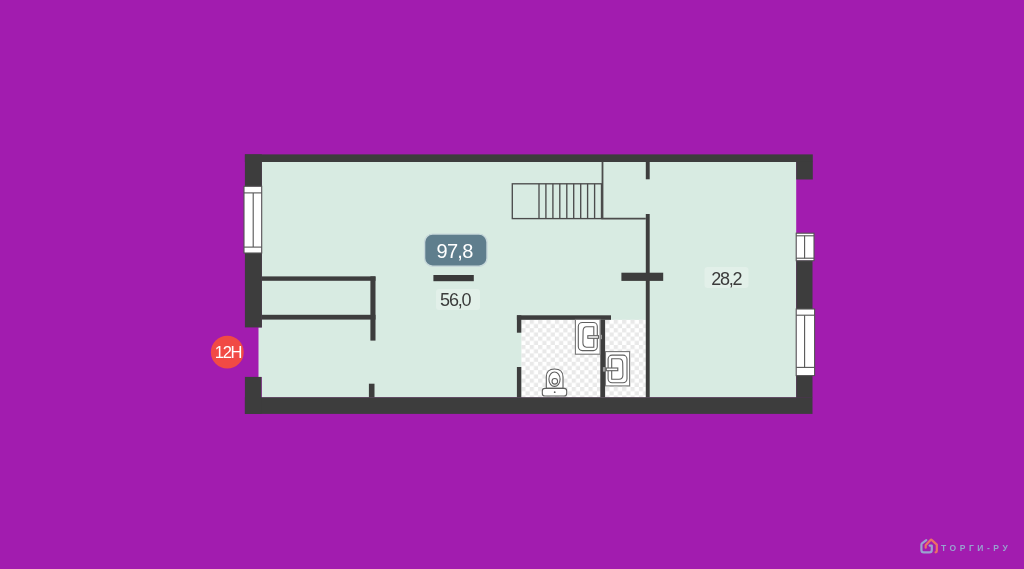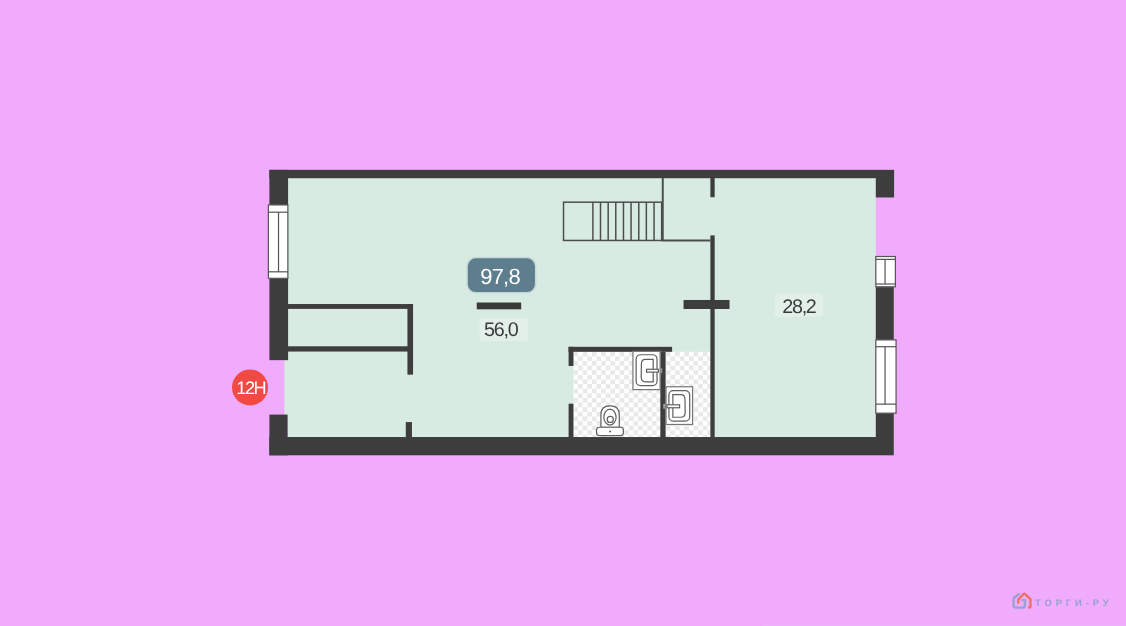--- a/index.html
+++ b/index.html
@@ -1,16 +1,16 @@
 <!DOCTYPE html>
 <html><head>
 <meta charset="utf-8">
 <style>
   html,body{margin:0;padding:0;background:#fff;}
-  #canvas{position:relative;width:1024px;height:569px;background:#f0abfc;overflow:hidden;
+  #canvas{position:relative;width:1024px;height:569px;background:#a21caf;overflow:hidden;
           font-family:"Liberation Sans", sans-serif;}
 </style>
 </head>
 <body>
 <div id="canvas">
 <svg width="1024" height="569" viewBox="0 0 1024 569">
 <defs>
   <pattern id="chk" x="521.3" y="319.8" width="8.4" height="8.4" patternUnits="userSpaceOnUse">
     <rect x="0" y="0" width="8.4" height="8.4" fill="#ffffff"></rect>
     <rect x="0" y="0" width="4.2" height="4.2" fill="#e9e9e9"></rect>

